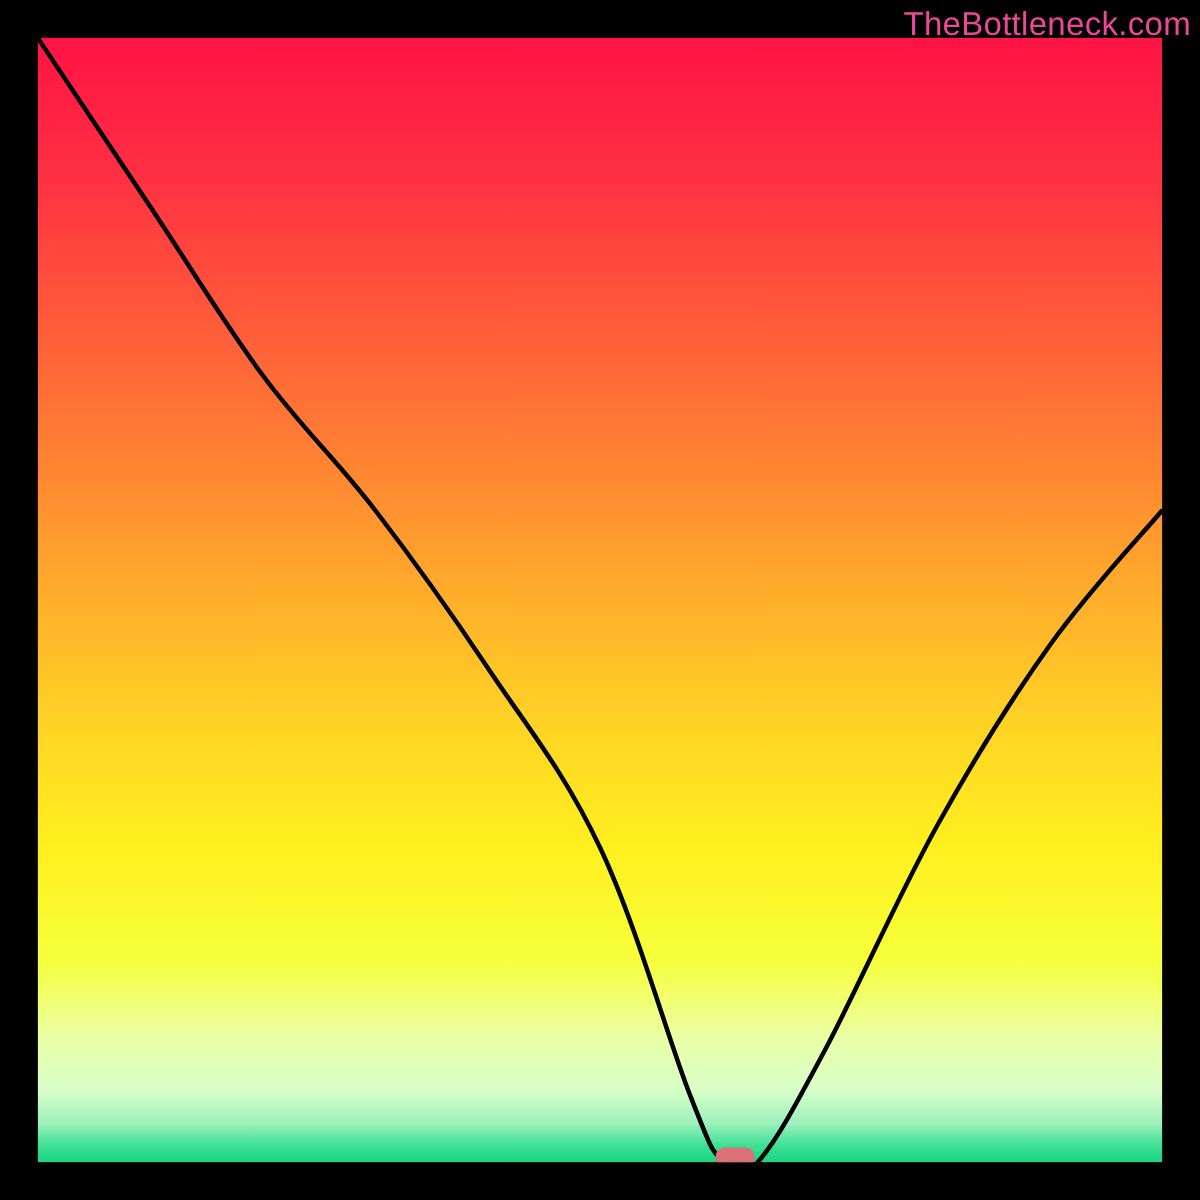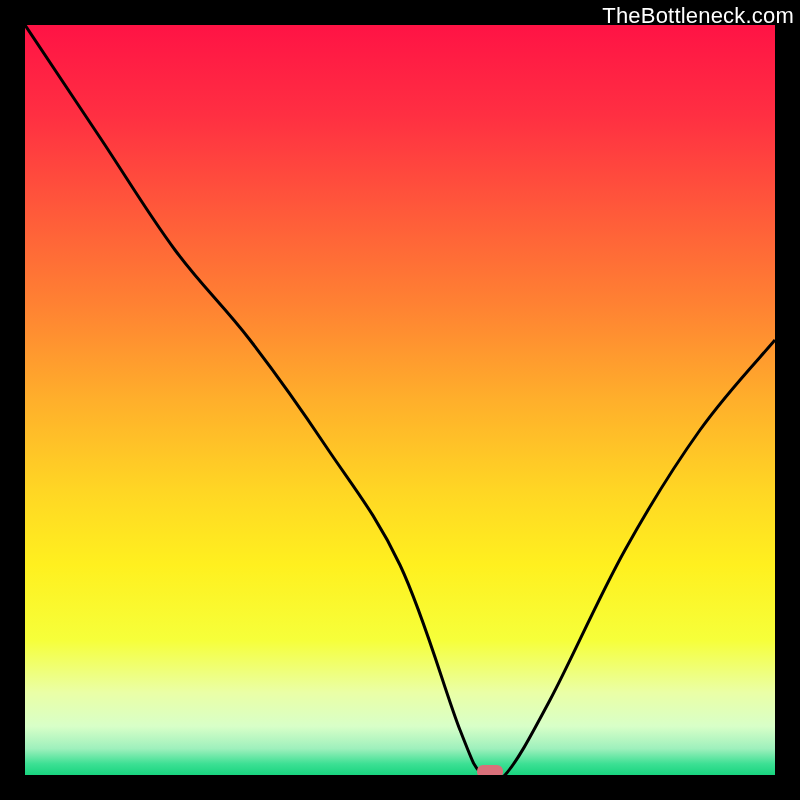--- a/index.html
+++ b/index.html
@@ -24,21 +24,21 @@
     left: 25px;
     top: 25px;
     width: 750px;
     height: 750px;
     overflow: hidden;
   }
   .watermark {
     position: absolute;
     top: 3px;
     right: 6px;
-    color: #ffffff;
+    color: #ec4899;
     font-size: 22px;
     font-weight: 500;
     letter-spacing: 0.2px;
     user-select: none;
   }
   svg {
     display: block;
   }
 </style>
 </head>

